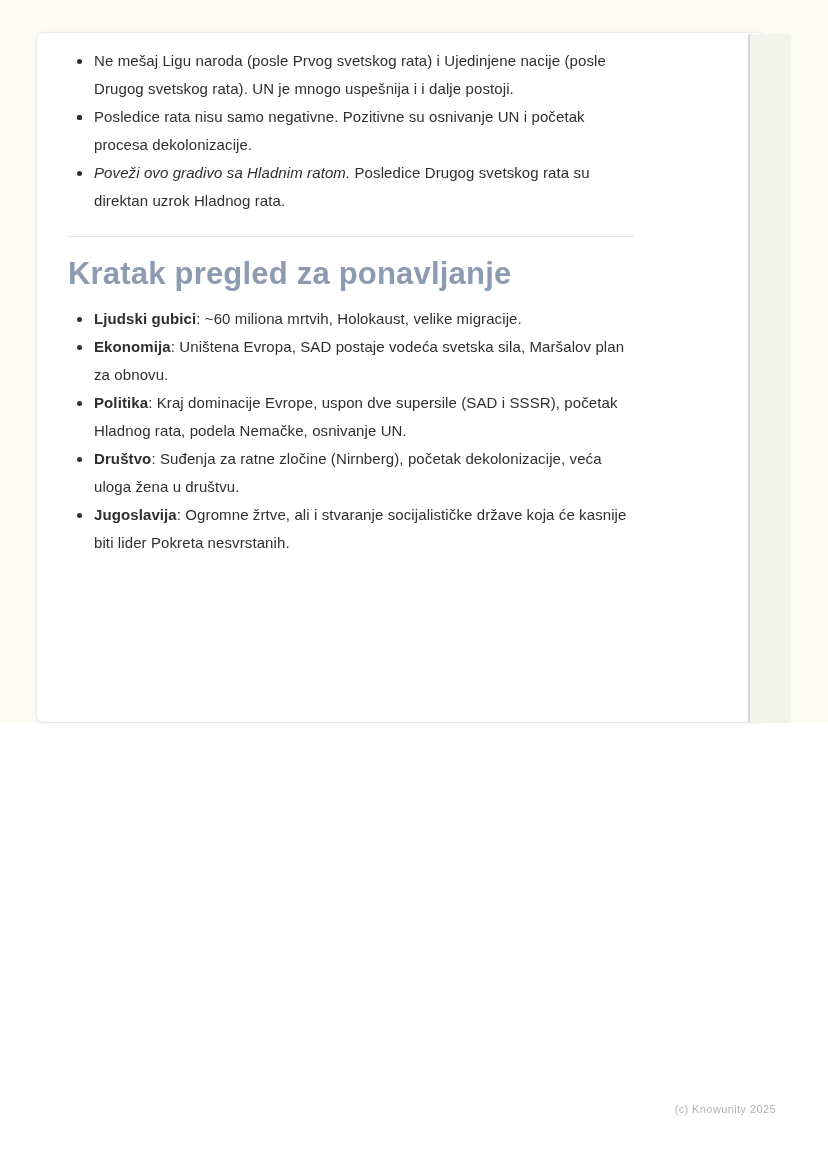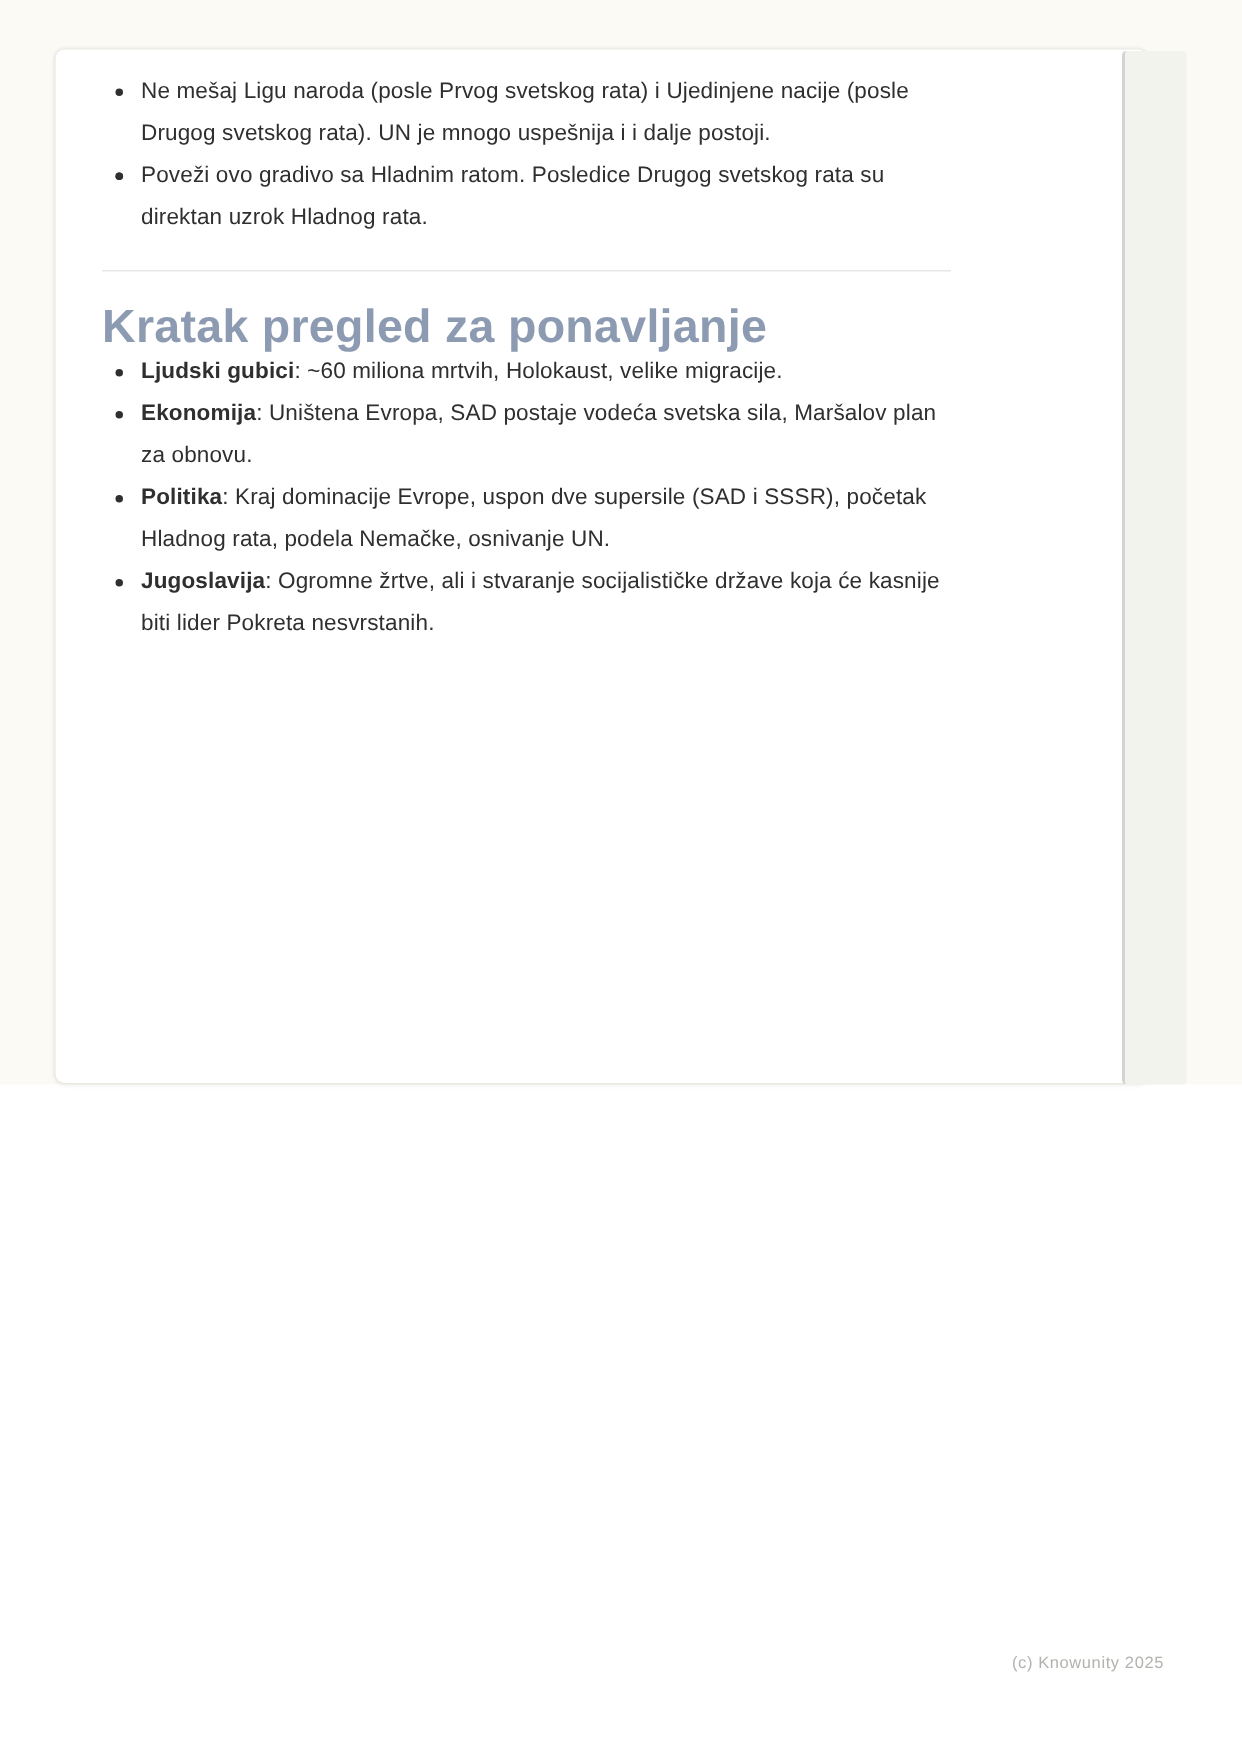--- a/index.html
+++ b/index.html
@@ -45,37 +45,37 @@
     line-height: 28px;
     color: var(--body-text);
     letter-spacing: 0.1px;
   }
   .dot {
     position: absolute; left: 9px; top: 12px;
     width: 5px; height: 5px;
     border-radius: 50%;
     background: var(--body-text);
   }
-  .seg-italic { }
+  .seg-italic { font-style: italic; }
   .review-term { font-weight: bold; }
   .divider {
     border: none; height: 1px;
     background: var(--divider);
     width: 566px;
     margin: 21px 0 0 0;
   }
   .section-heading {
     margin: 22px 0 0 0;
     font-size: 31px;
     line-height: 30px;
     font-weight: bold;
     letter-spacing: 0.2px;
     color: var(--heading);
   }
-  .review-list { margin-top: 1px; }
+  .review-list { margin-top: 16px; }
   .next-page-edge {
     position: absolute; top: 34px; left: 748px;
     width: 43px; height: 689px;
     background: var(--edge-fill);
     border-left: 2.5px solid var(--edge-line);
     border-radius: 3px;
   }
   .copyright-footer {
     position: absolute; top: 1103px; right: 52px;
     font-size: 11px;
@@ -86,28 +86,30 @@
 </style>
 </head>
 <body>
 
 <div class="viewer">
   <div class="page-card">
     <div class="page-content">
       <ul class="doc-list tips-list" id="tips-list">
           <li><span class="dot"></span><span class="seg-normal">Ne mešaj Ligu naroda (posle Prvog svetskog rata) i Ujedinjene nacije (posle Drugog svetskog rata). UN je mnogo uspešnija i i dalje postoji.</span></li>
           <li><span class="dot"></span></li>
+          <li><span class="dot"></span><span class="seg-normal">Posledice rata nisu samo negativne. Pozitivne su osnivanje UN i početak procesa dekolonizacije.</span></li>
           <li><span class="dot"></span><span class="seg-italic">Poveži ovo gradivo sa Hladnim ratom.</span><span class="seg-normal"> Posledice Drugog svetskog rata su direktan uzrok Hladnog rata.</span></li>
         </ul>
       <hr class="divider">
       <h2 class="section-heading">Kratak pregled za ponavljanje</h2>
       <ul class="doc-list review-list" id="review-list">
           <li><span class="dot"></span><strong class="review-term">Ljudski gubici</strong><span>: ~60 miliona mrtvih, Holokaust, velike migracije.</span></li>
           <li><span class="dot"></span><strong class="review-term">Ekonomija</strong><span>: Uništena Evropa, SAD postaje vodeća svetska sila, Maršalov plan za obnovu.</span></li>
           <li><span class="dot"></span><strong class="review-term">Politika</strong><span>: Kraj dominacije Evrope, uspon dve supersile (SAD i SSSR), početak Hladnog rata, podela Nemačke, osnivanje UN.</span></li>
+          <li><span class="dot"></span><strong class="review-term">Društvo</strong><span>: Suđenja za ratne zločine (Nirnberg), početak dekolonizacije, veća uloga žena u društvu.</span></li>
           <li><span class="dot"></span><strong class="review-term">Jugoslavija</strong><span>: Ogromne žrtve, ali i stvaranje socijalističke države koja će kasnije biti lider Pokreta nesvrstanih.</span></li>
         </ul>
     </div>
   </div>
   <div class="next-page-edge"></div>
 </div>
 
 <div class="copyright-footer">(c) Knowunity 2025</div>
 
 </body></html>

